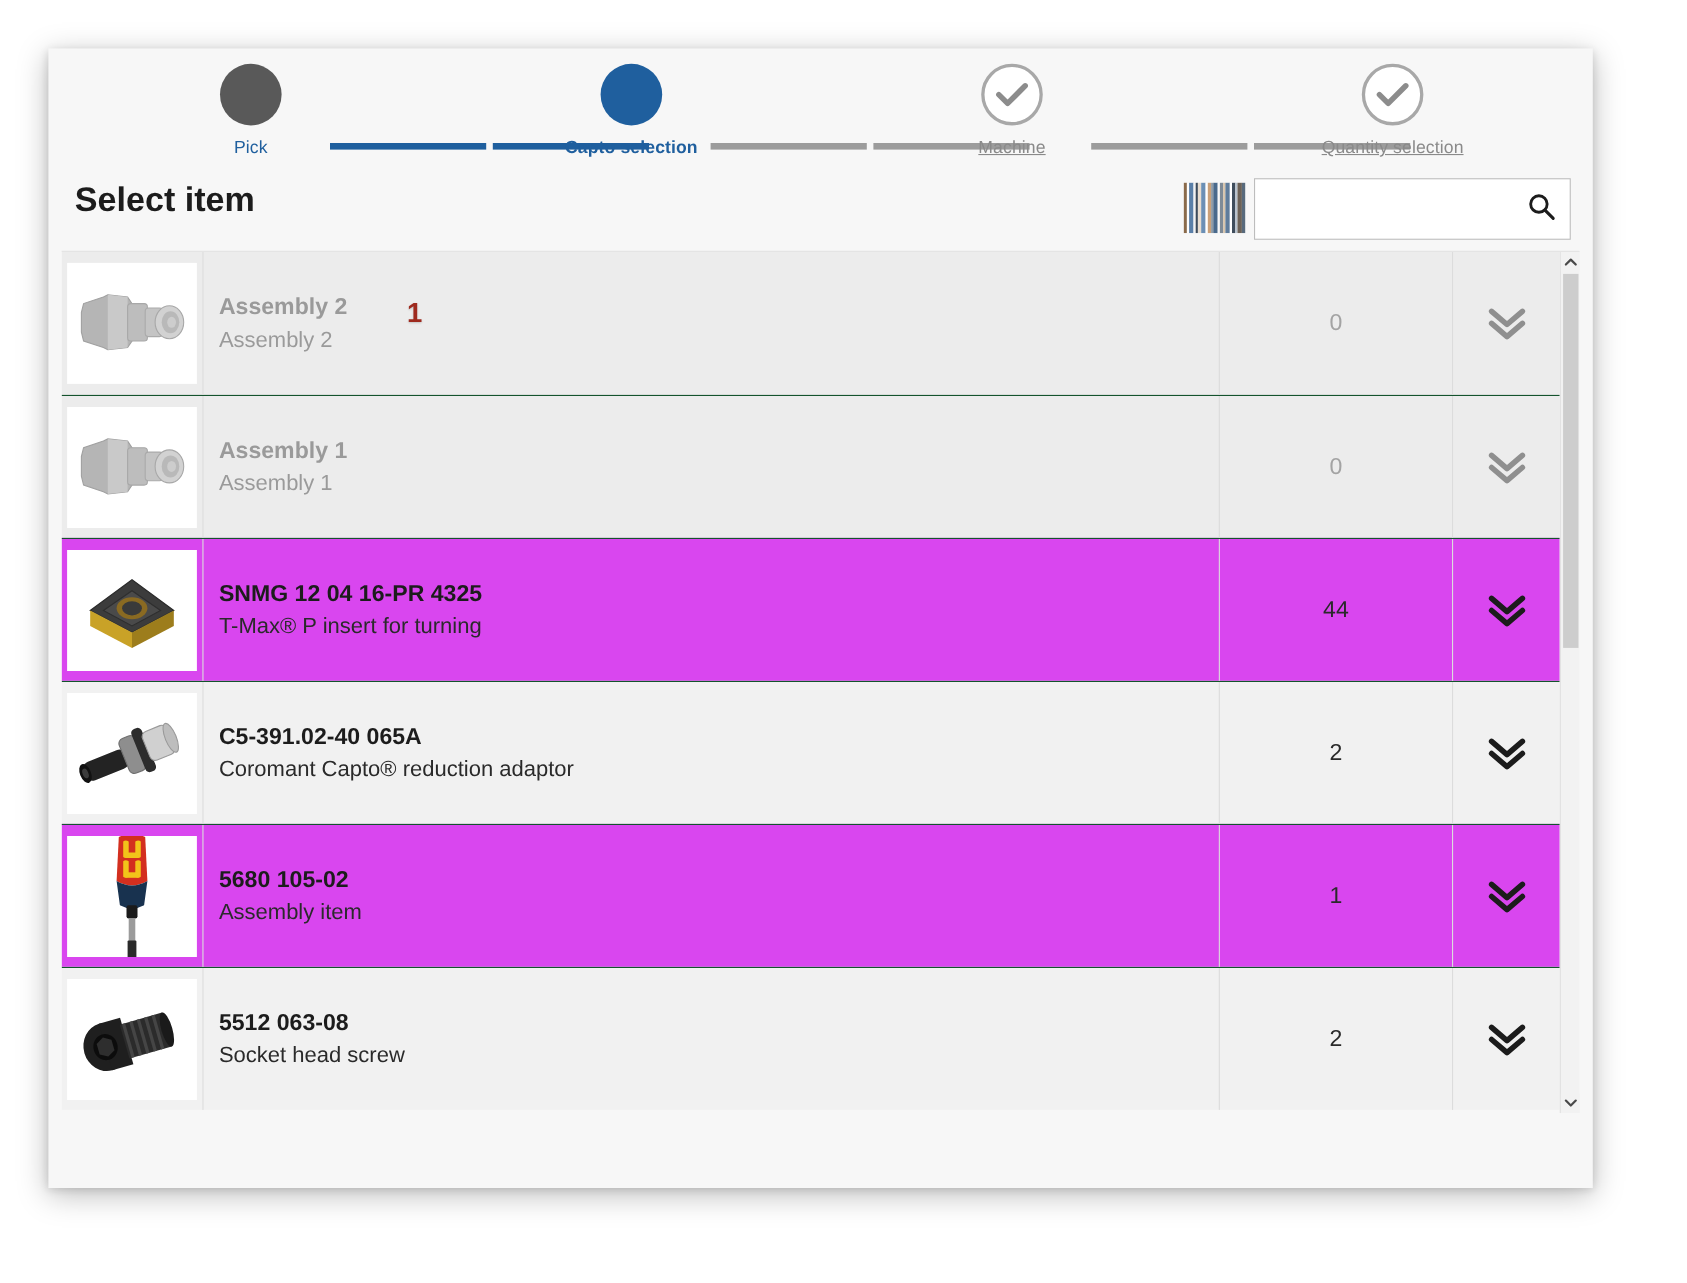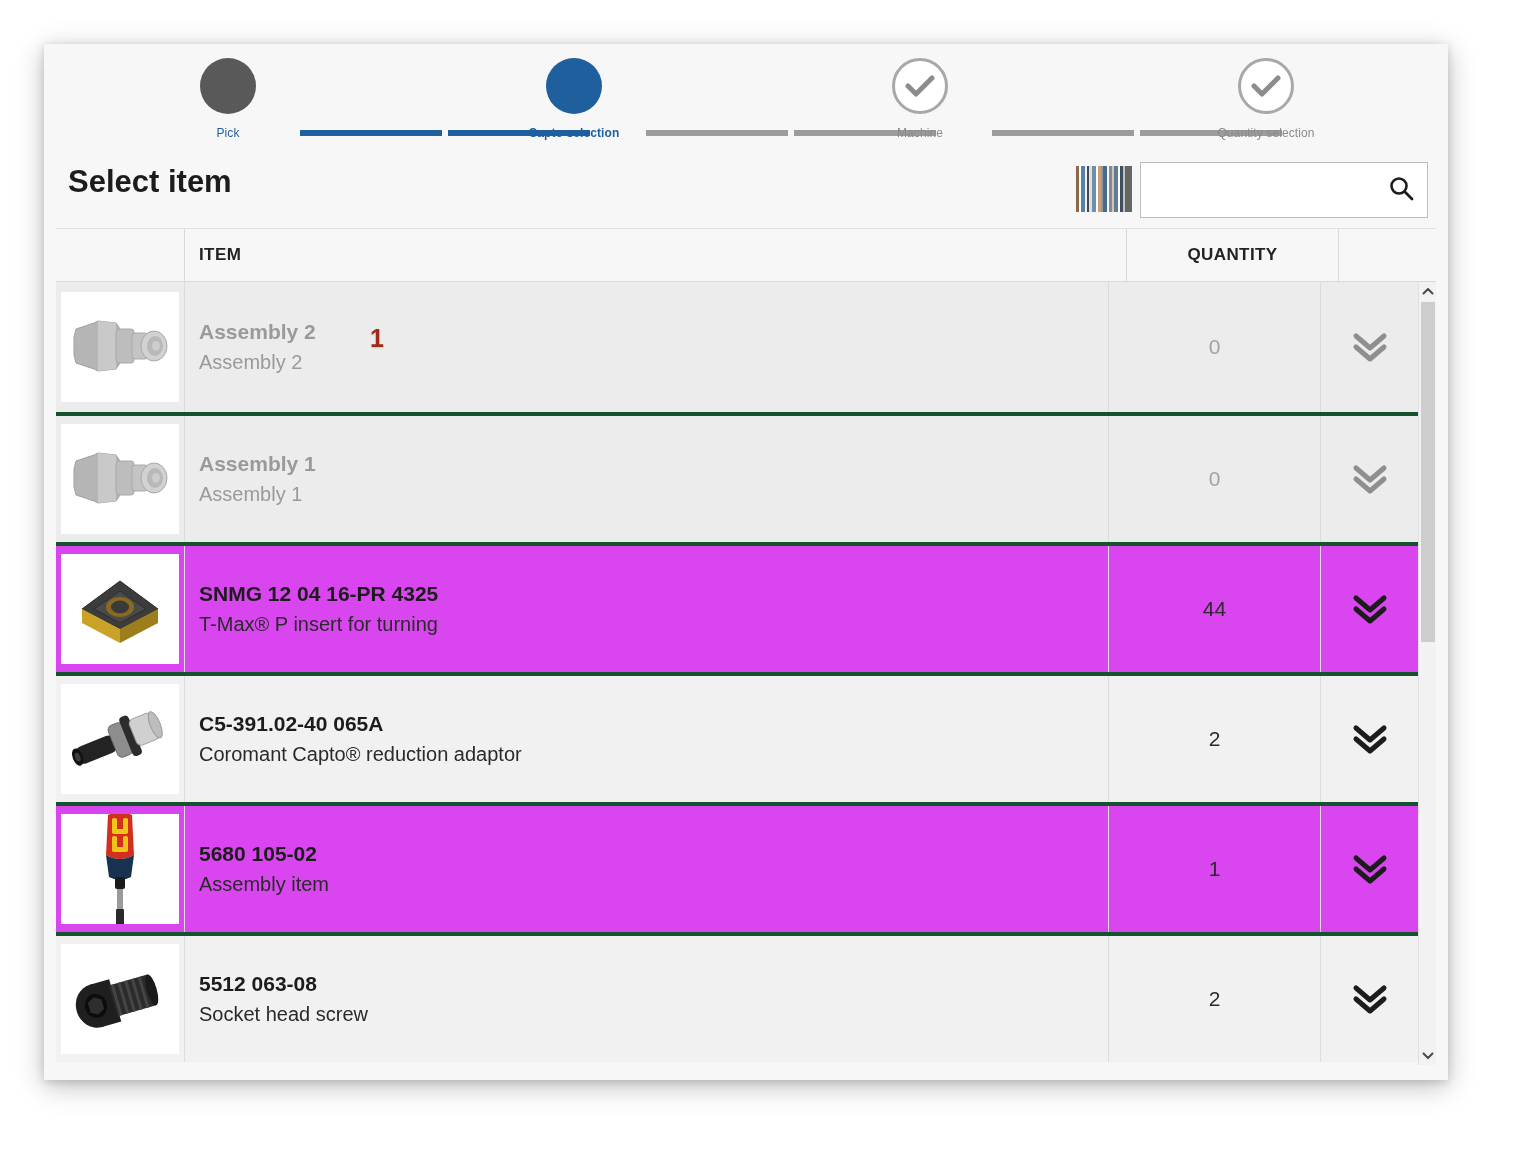--- a/index.html
+++ b/index.html
@@ -52,25 +52,25 @@
   }
   .step-circle.filled-dark { background: #595959; }
   .step-circle.filled-blue { background: #1f5f9e; }
   .step-circle.outline {
     background: #ffffff;
     border: 3px solid #a8a8a8;
   }
   .check-svg { position: absolute; left: 50%; top: 50%; transform: translate(-50%,-50%); }
   .step-label {
     margin-top: 12px;
-    font-size: 12px;
+    font-size: 16px;
     letter-spacing: 0.1px;
   }
   .step-label.active { color: #1f5f9e; font-weight: bold; }
-  .step-label.done   { color: #8a8a8a; }
+  .step-label.done   { color: #8a8a8a; text-decoration: underline; }
   .step-label.past   { color: #1f5f9e; }
 
   .connector {
     position: absolute;
     top: 86px;
     height: 6px;
   }
   .connector .seg {
     position: absolute;
     top: 0;
@@ -177,21 +177,21 @@
   .rows { position: absolute; left: 0; top: 0; right: 18px; }
 
   .row {
     display: flex;
     height: 130px;
     box-sizing: border-box;
     background: #d946ef;
   }
   .row.alt   { background: #f1f1f1; }
   .row.dim   { background: #ececec; }
-  .row + .row { border-top: 4px solid #14532d; }
+  .row + .row { border-top: 1px solid #14532d; }
 
   .cell-thumb {
     width: 128px; flex: 0 0 128px;
     display: flex; align-items: center; justify-content: center;
   }
   .thumb-box {
     width: 118px;
     height: 110px;
     background: #ffffff;
     display: flex;
@@ -364,30 +364,20 @@
               <circle cx="12" cy="12" r="7.5" fill="none" stroke="#1c1c1c" stroke-width="2.6"></circle>
               <line x1="17.5" y1="17.5" x2="25" y2="25" stroke="#1c1c1c" stroke-width="2.8" stroke-linecap="round"></line>
             </svg>
           </span>
         </div>
       </div>
     </div>
 
     <div class="table-area">
 
-      <div class="thead">
-        <div class="col-thumb"></div>
-        <div class="col-item">
-          <span class="th-text">ITEM</span>
-        </div>
-        <div class="col-qty">
-          <span class="th-text">QUANTITY</span>
-        </div>
-        <div class="col-act"></div>
-      </div>
 
       <div class="tbody-clip">
         <div class="rows">
 
           <div class="row dim">
             <div class="cell-thumb">
               <div class="thumb-box">
                 <svg width="112" height="80" viewBox="0 0 112 80" aria-hidden="true">
                   <g>
                     <path d="M10 30 L12 22 L30 16 L34 14 L52 16 L56 22 L56 56 L52 62 L34 64 L30 62 L12 56 L10 48 Z" fill="#b5b5b5" stroke="#a0a0a0"></path>

